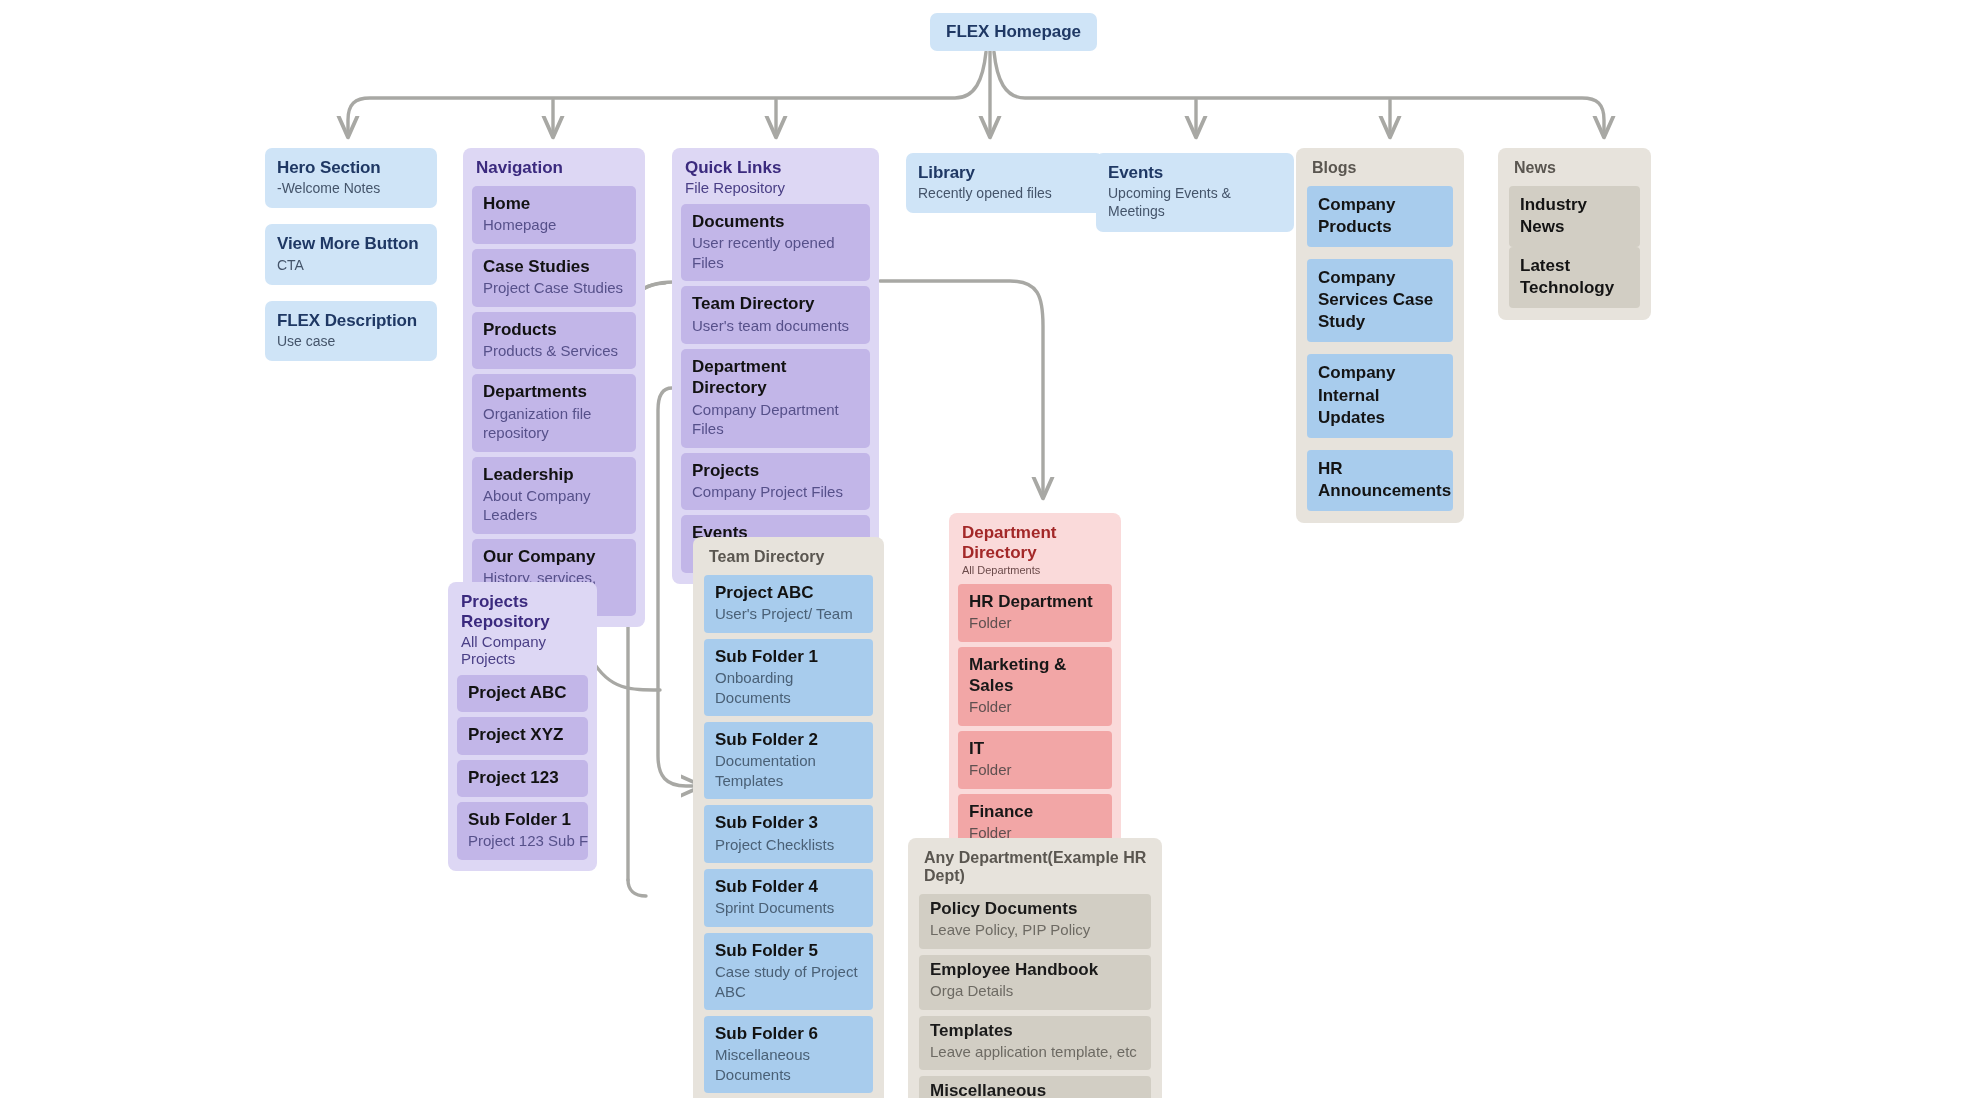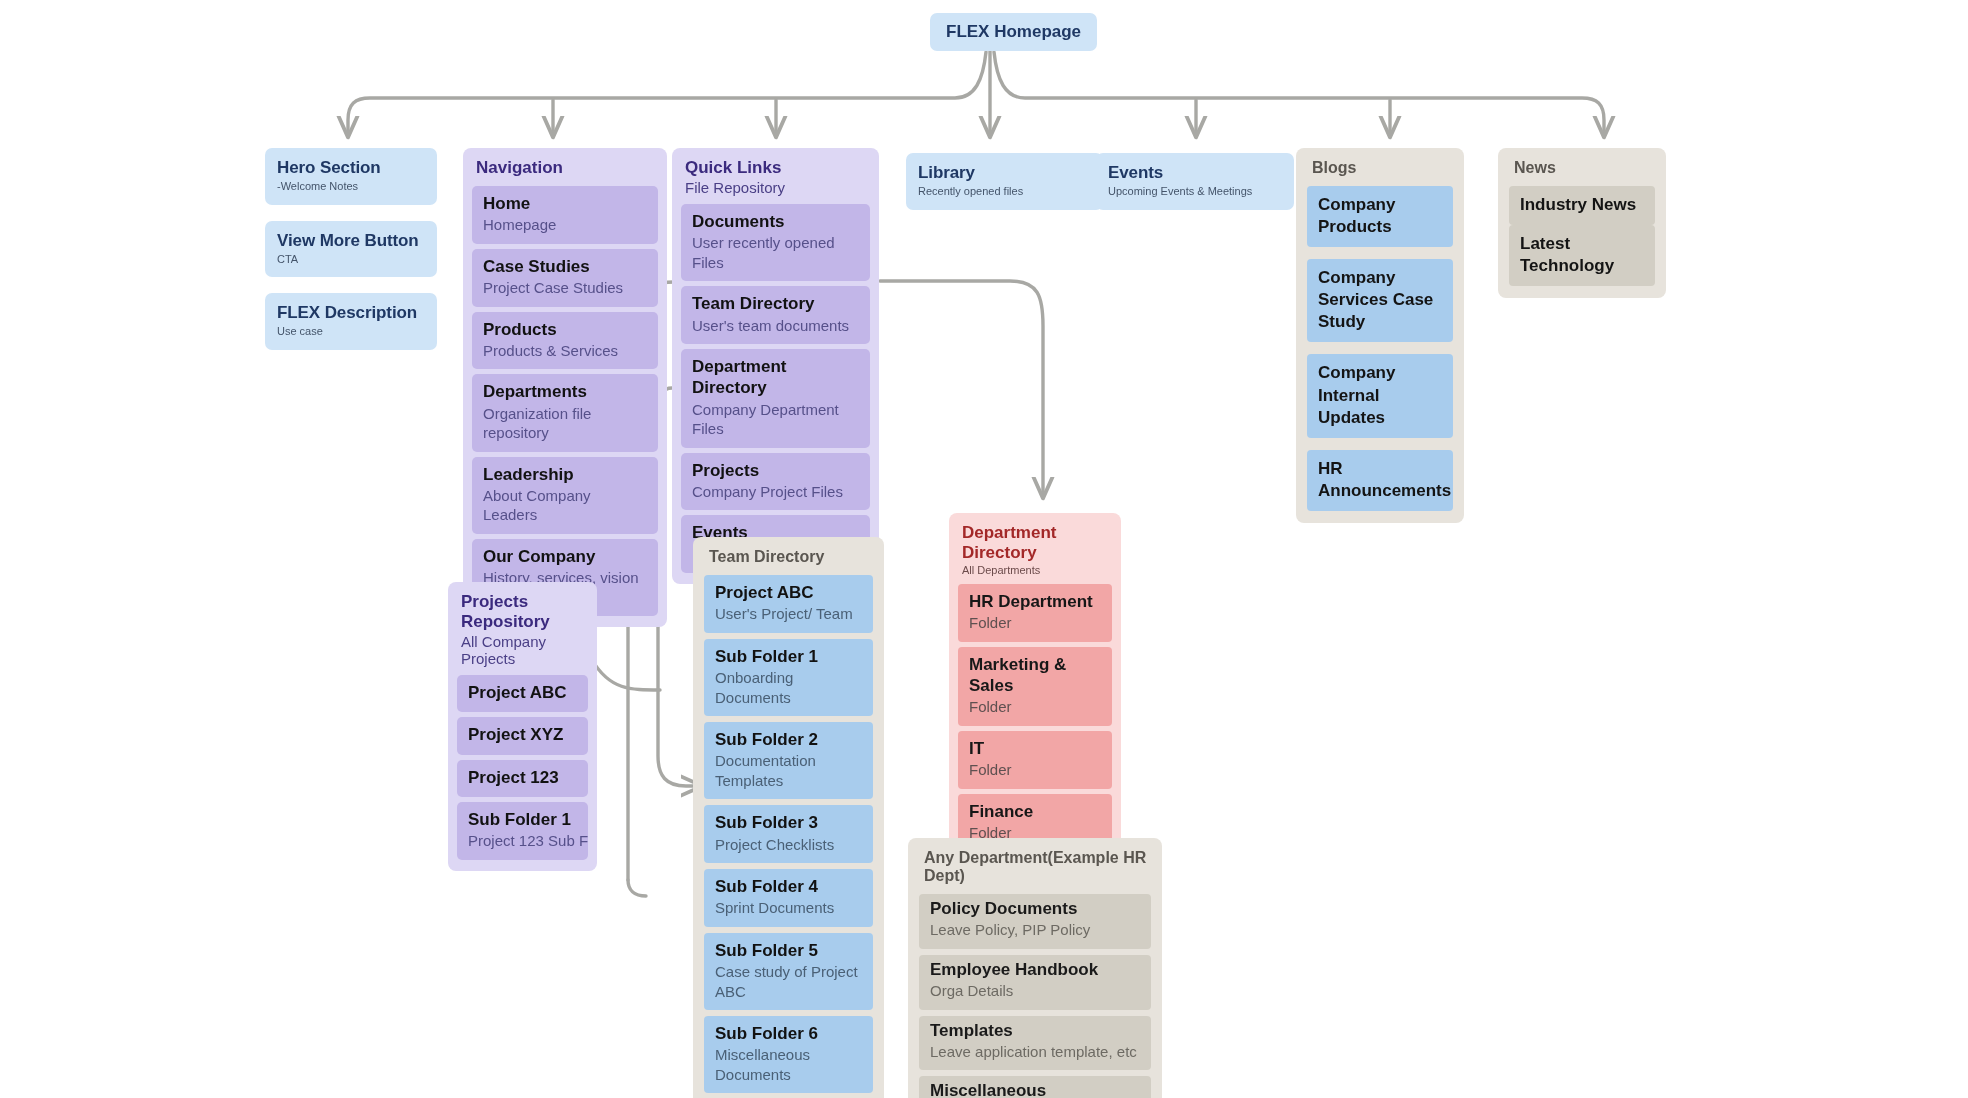--- a/index.html
+++ b/index.html
@@ -25,21 +25,21 @@
     border-radius: 7px;
     padding: 9px 12px 11px 12px;
   }
   .card .t {
     font-weight: bold;
     font-size: 17px;
     line-height: 1.25;
     letter-spacing: -0.1px;
   }
   .card .s {
-    font-size: 11px;
+    font-size: 14px;
     line-height: 1.3;
     margin-top: 1px;
   }
 
   
   .root {
     background: #cfe4f7;
     border-radius: 7px;
     padding: 9px 16px;
     text-align: center;
@@ -194,21 +194,21 @@
     <div class="card blue-card" style="margin-bottom:16px;">
       <div class="t">View More Button</div>
       <div class="s">CTA</div>
     </div>
     <div class="card blue-card">
       <div class="t">FLEX Description</div>
       <div class="s">Use case</div>
     </div>
   </div>
 
-  <div class="node purple-panel" style="left:463px; top:148px; width:204px;">
+  <div class="node purple-panel" style="left:463px; top:148px; width:182px;">
     <div class="hd">
       <div class="t">Navigation</div>
     </div>
     <div class="purple-item">
       <div class="t">Home</div>
       <div class="s">Homepage</div>
     </div>
     <div class="purple-item">
       <div class="t">Case Studies</div>
       <div class="s">Project Case Studies</div>
@@ -279,21 +279,21 @@
       <div class="t">Company Services Case Study</div>
     </div>
     <div class="blogs-item">
       <div class="t">Company Internal Updates</div>
     </div>
     <div class="blogs-item">
       <div class="t">HR Announcements</div>
     </div>
   </div>
 
-  <div class="node beige-panel" style="left:1498px; top:148px; width:168px;">
+  <div class="node beige-panel" style="left:1498px; top:148px; width:153px;">
     <div class="hd">
       <div class="t">News</div>
     </div>
     <div class="news-item">
       <div class="t">Industry News</div>
     </div>
     <div class="news-item">
       <div class="t">Latest Technology</div>
     </div>
   </div>

